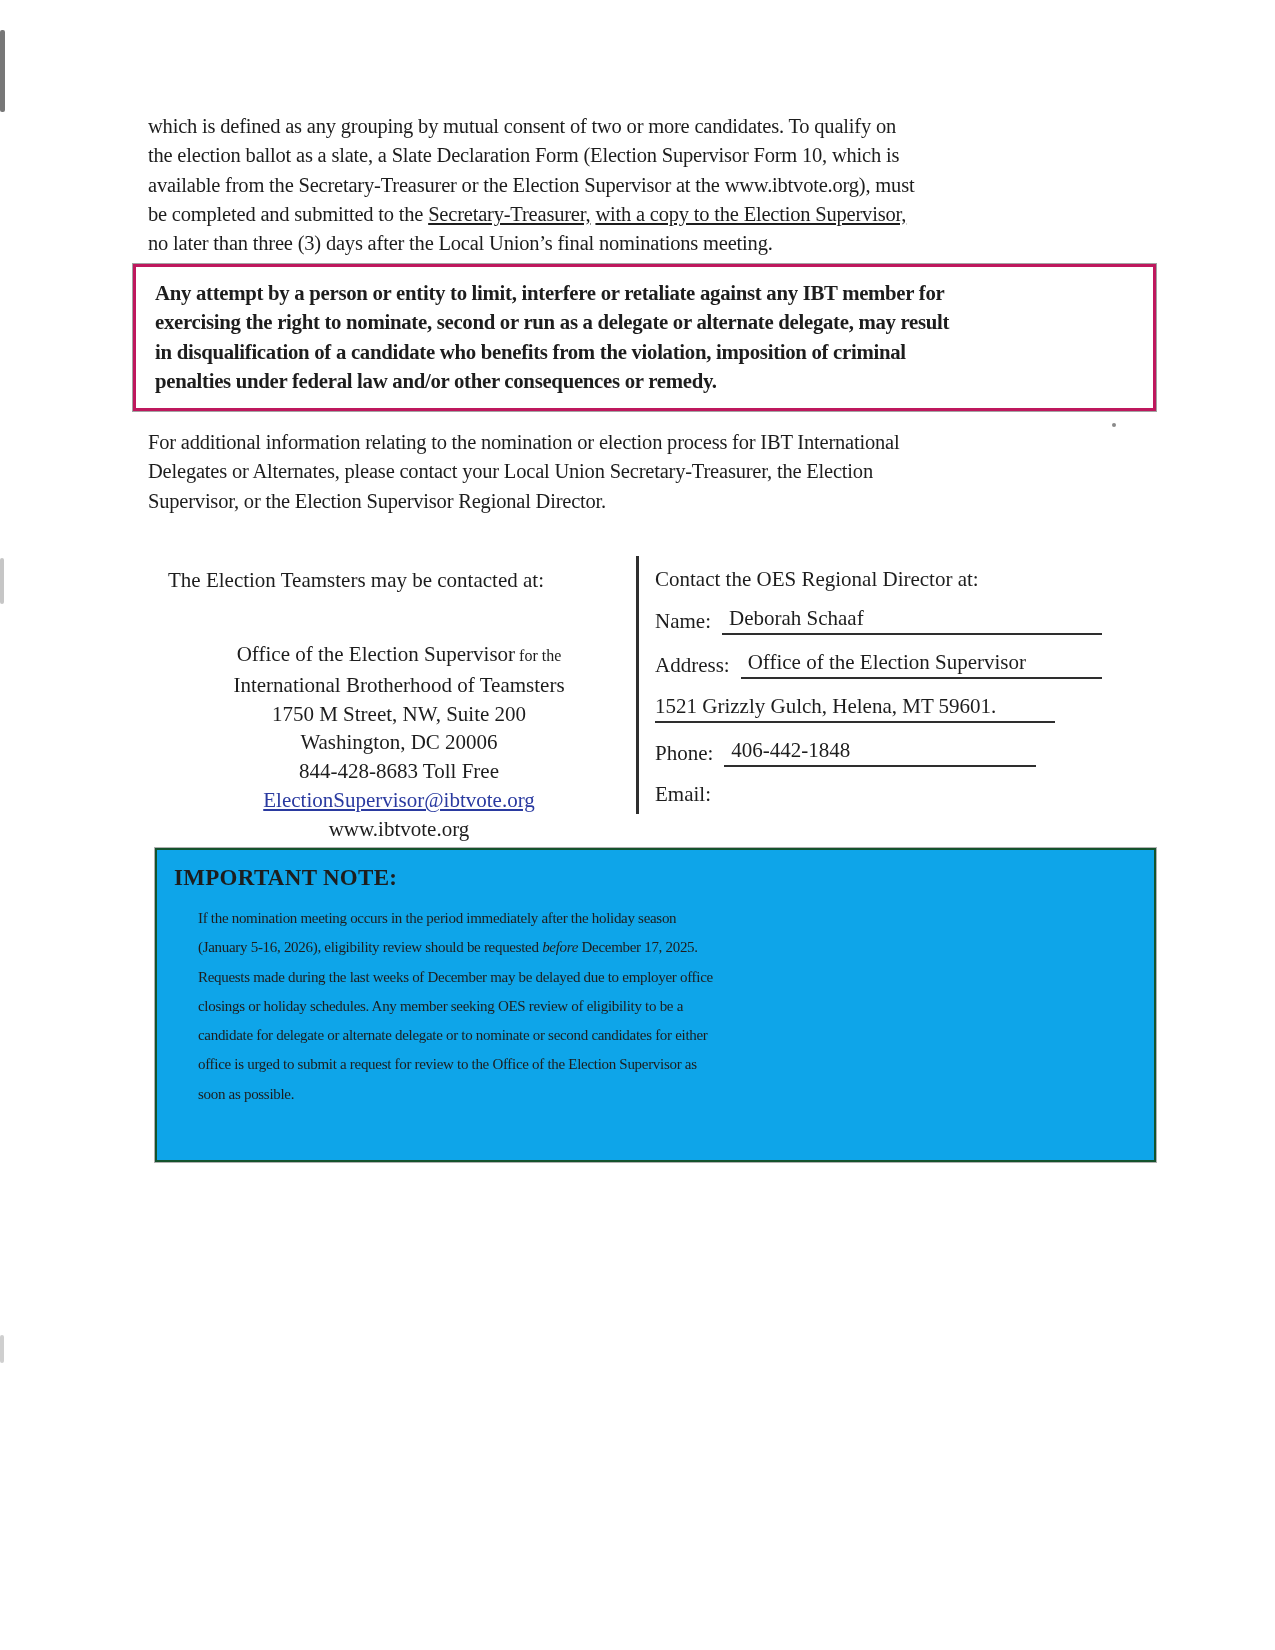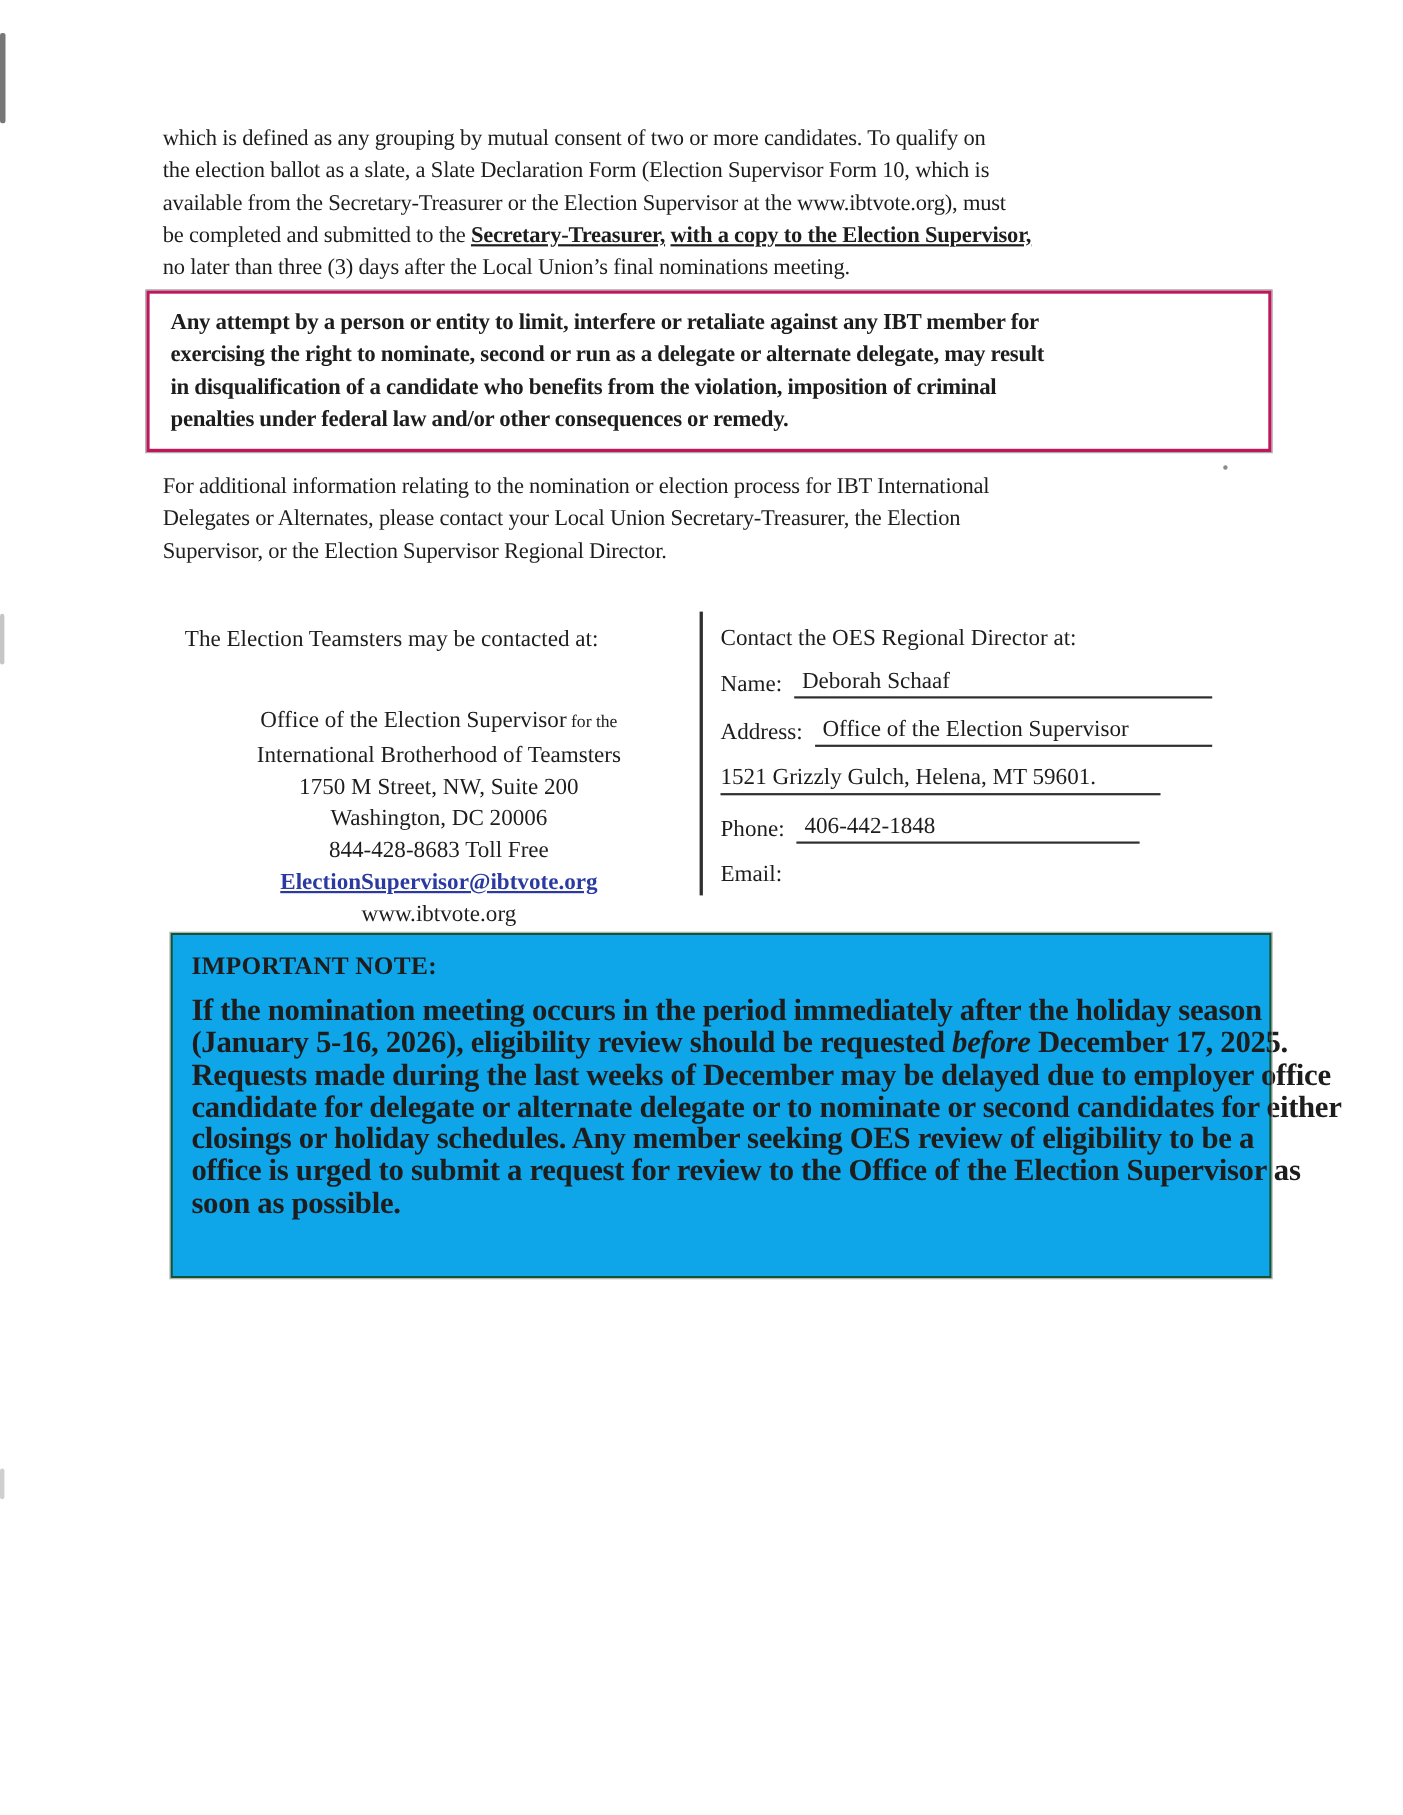--- a/index.html
+++ b/index.html
@@ -2,21 +2,21 @@
 <html><head>
 <meta charset="utf-8">
 <style>
   html,body { margin:0; padding:0; background:#ffffff; }
   .page {
     position:relative; width:1275px; height:1410px; background:#ffffff;
     font-family:"Liberation Serif","DejaVu Serif",serif; color:#1d1d1d;
     overflow:hidden;
   }
   .line { white-space:nowrap; }
-  .u { text-decoration:underline;font-weight:bold; }
+  .u { text-decoration:underline; }
   .para { position:absolute; font-size:20.5px; line-height:29.3px; letter-spacing:-0.2px; }
   .para1 { left:148px; top:112px; width:930px; }
   .para2 { left:148px; top:428px; width:930px; }
 
   .warnbox {
     position:absolute; left:133px; top:264px; width:1023px; box-sizing:border-box;
     border:3px solid #be185d; outline:1px solid #a3a3a3;
     padding:11px 14px 13px 19px;
     font-weight:bold; font-size:20.8px; line-height:29.3px; letter-spacing:-0.3px;
     background:#ffffff;
@@ -42,21 +42,21 @@
   .w-addr2 { width:400px; box-sizing:border-box; padding-left:0; }
   .w-phone { width:312px; box-sizing:border-box; }
   .w-email { width:316px; box-sizing:border-box; }
 
   .notebox {
     position:absolute; left:155px; top:848px; width:1001px; height:314px; box-sizing:border-box;
     border:2px solid #14532d; outline:1px solid #b0b0b0;
     padding:15px 16px 0 17px; background:#0ea5e9;
   }
   .note-title { font-weight:bold; font-size:23px; letter-spacing:0.3px; }
-  .note-body { margin-top:13px; font-weight:bold; font-size:28px; line-height:29.3px; letter-spacing:-0.3px; }
+  .note-body { margin-top:13px; font-weight:normal; font-size:15px; line-height:29.3px; letter-spacing:-0.3px;margin-left:24px; }
   .bi { font-style:italic; }
 
   .footer {
     position:absolute; left:760px; top:1508px; width:402px;
     text-align:right; font-size:20px; line-height:27.5px; white-space:pre;
   }
 
   .smudge { position:absolute; border-radius:2px; }
   .s1 { left:0; top:30px; width:5px; height:82px; background:#4a4a4a; opacity:0.75; }
   .s2 { left:0; top:558px; width:4px; height:46px; background:#c6c6c6; }
@@ -133,22 +133,22 @@
       </div>
     </div>
   </div>
 
   <div class="notebox">
     <div class="note-title">IMPORTANT NOTE:</div>
     <div class="note-body">
       <div class="line">If the nomination meeting occurs in the period immediately after the holiday season</div>
       <div class="line"><span>(January 5-16, 2026), eligibility review should be requested </span><span class="bi">before</span><span> December 17, 2025.</span></div>
       <div class="line">Requests made during the last weeks of December may be delayed due to employer office</div>
+      <div class="line">closings or holiday schedules. Any member seeking OES review of eligibility to be a</div>
       <div class="line">candidate for delegate or alternate delegate or to nominate or second candidates for either</div>
-      <div class="line">closings or holiday schedules. Any member seeking OES review of eligibility to be a</div>
       <div class="line">office is urged to submit a request for review to the Office of the Election Supervisor as</div>
       <div class="line">soon as possible.</div>
     </div>
   </div>
 
   <div class="footer">
     <div>Nomination Notice</div>
     <div>Page 3 of  3</div>
     
   </div>

